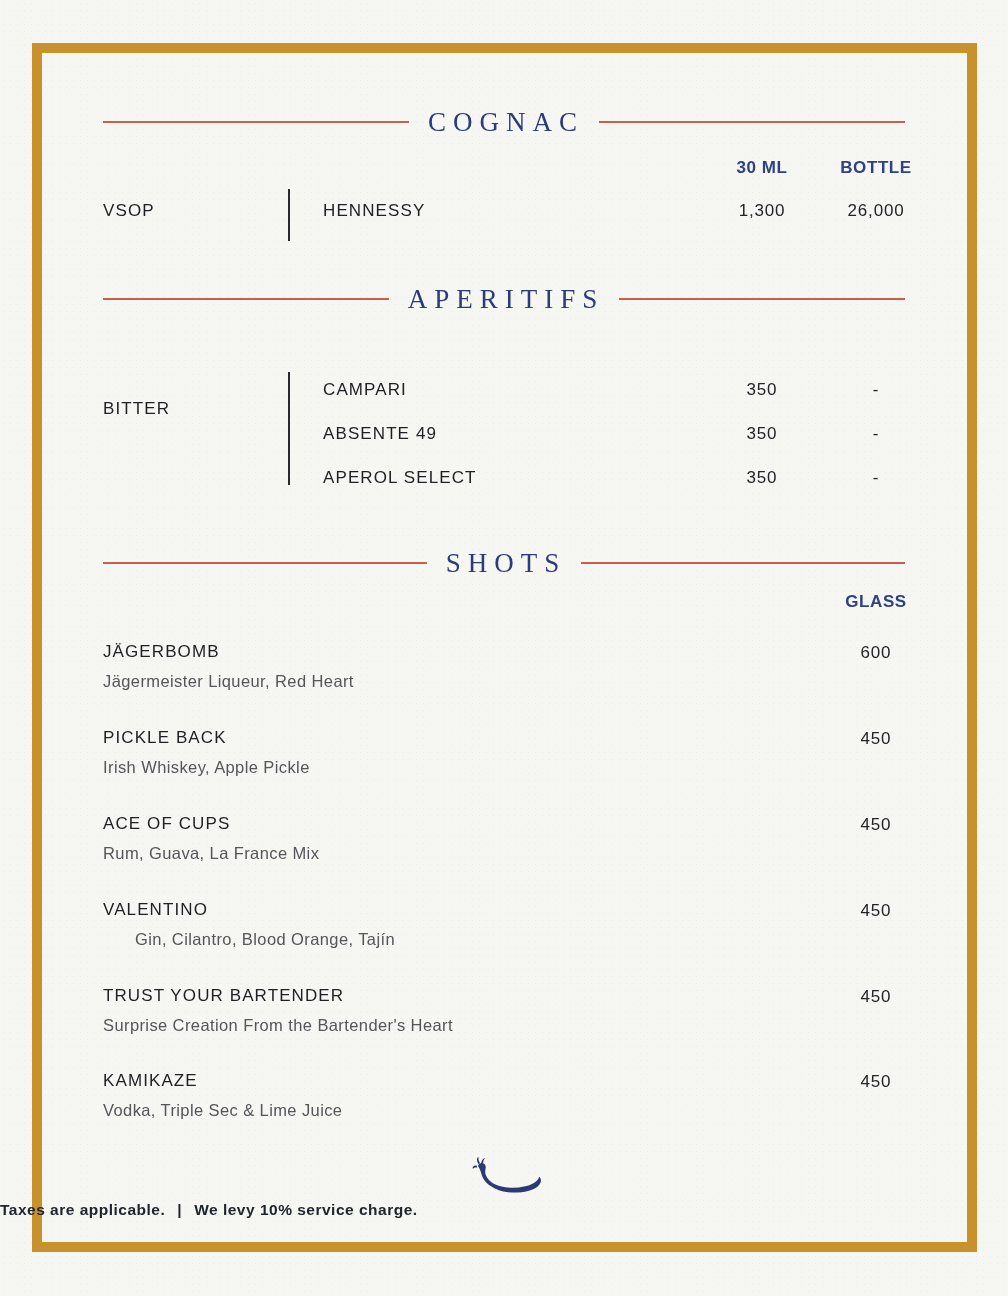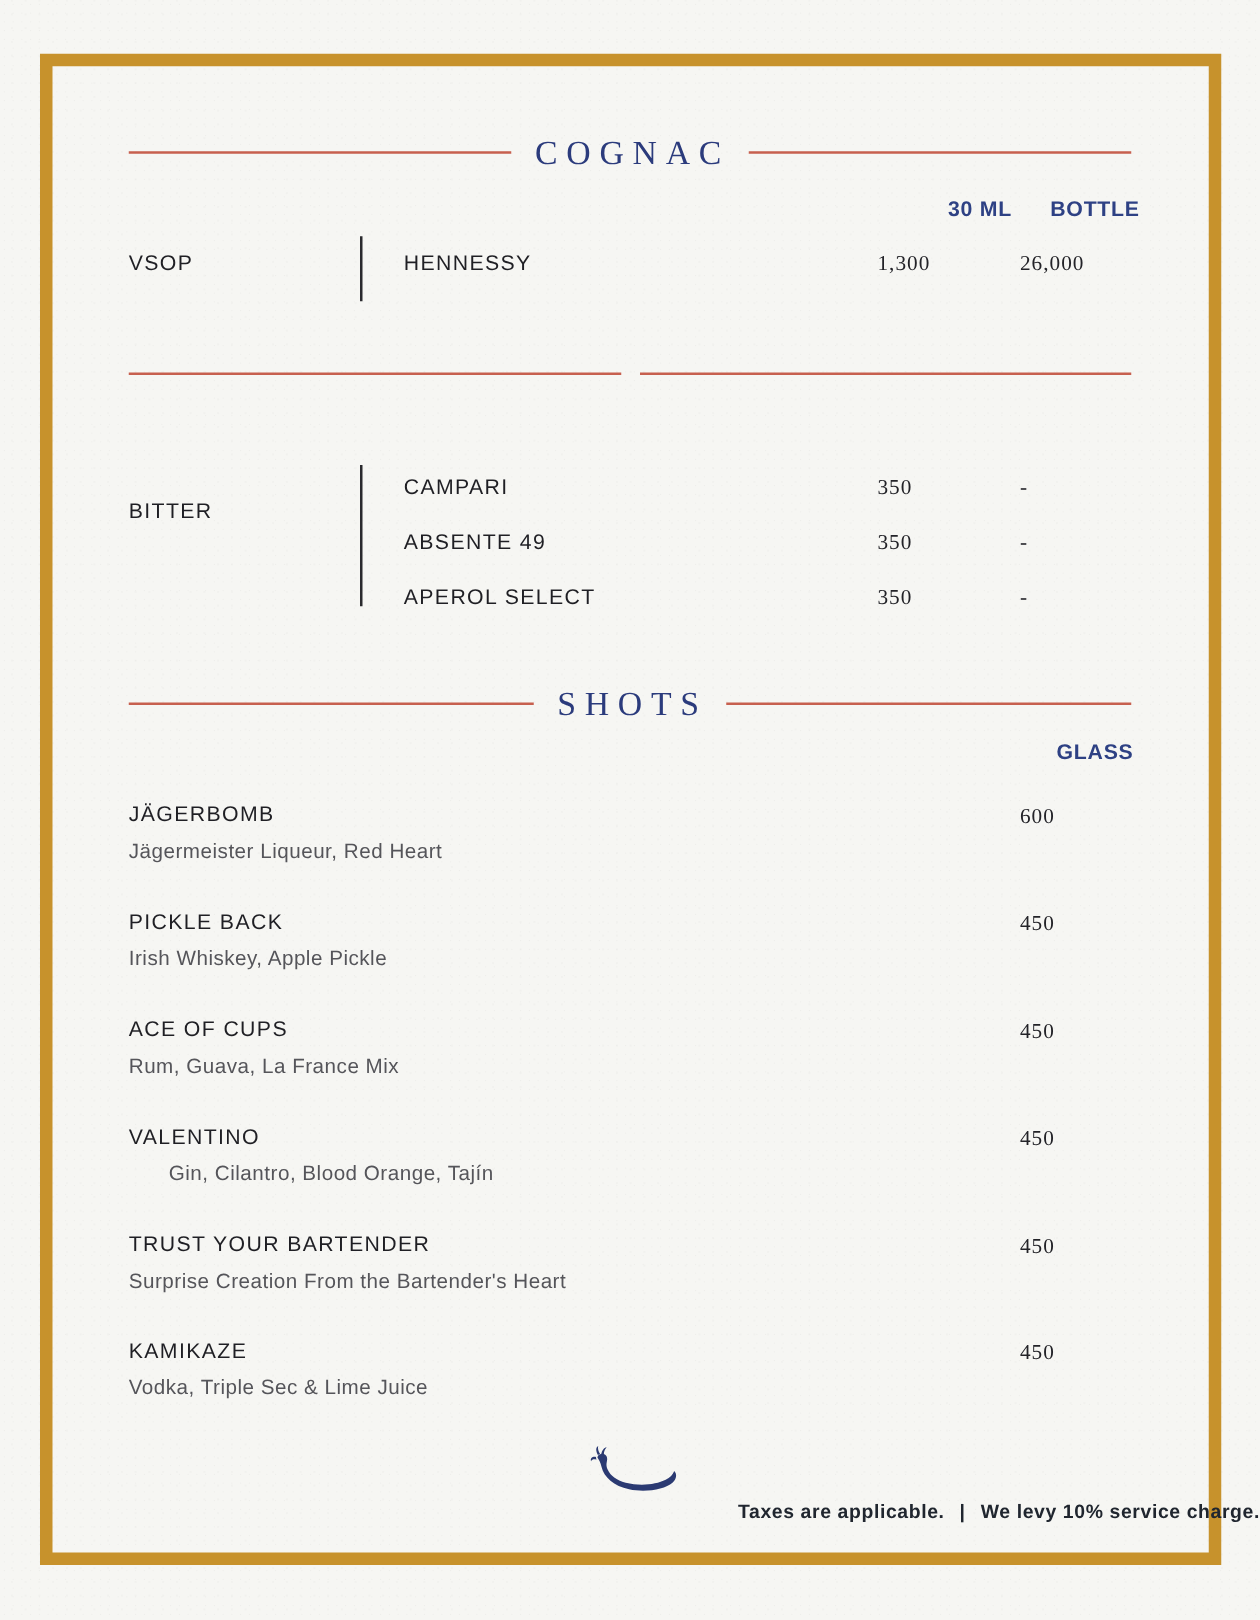--- a/index.html
+++ b/index.html
@@ -46,62 +46,63 @@
     position: absolute; width: 120px; text-align: center;
     font-size: 17px; font-weight: 700; letter-spacing: 0.6px;
     color: #2E4184;
   }
   .cat-label, .item-name {
     position: absolute;
     font-size: 17px; letter-spacing: 1.1px;
     color: #1F1F24; white-space: nowrap;
   }
   .price {
-    position: absolute; width: 120px; 
+    position: absolute; width: 120px; text-align: center;
     font-size: 17px; letter-spacing: 0.8px;
-    color: #232328; white-space: nowrap; font-family: Liberation Serif, serif;
+    color: #232328; white-space: nowrap;
   }
   .item-desc {
     position: absolute;
     font-size: 16.5px; letter-spacing: 0.4px;
     color: #55555A; white-space: nowrap;
   }
   .vdivider {
     position: absolute; width: 1.6px; background: #2A2A2E;
   }
   .footer-note {
     position: absolute; left: 0; top: 1201px; width: 1008px;
-    text-align: right; font-size: 15.5px; font-weight: 700;
+    text-align: left; font-size: 15.5px; font-weight: 700;
     letter-spacing: 0.5px; color: #20262F;
   }
   .footer-note .sep { padding: 0 12px; }
   .logo-wrap { position: absolute; left: 467px; top: 1156px; width: 78px; height: 44px; }
 </style>
 </head>
 <body>
 
 <div class="frame"></div>
 
 <div class="sec-header" style="top:104px">
   <span class="rule"></span>
   <span class="sec-title">COGNAC</span>
   <span class="rule"></span>
 </div>
 
-<span class="col-head abs" style="left:724px; top:158px;text-align:center;">30 ML</span>
+<span class="col-head abs" style="left:702px; top:158px;text-align:center;">30 ML</span>
 <span class="col-head abs" style="left:816px; top:158px;">BOTTLE</span>
 
 <span class="cat-label" style="left:103px; top:201px;">VSOP</span>
 <div class="vdivider" style="left:288px; top:189px; height:52px;"></div>
 <span class="item-name" style="left:323px; top:201px;">HENNESSY</span>
 <span class="price" style="left:702px; top:201px;">1,300</span>
 <span class="price" style="left:816px; top:201px;">26,000</span>
 
 <div class="sec-header" style="top:281px">
   <span class="rule"></span>
+  <span class="sec-title">APERITIFS</span>
   <span class="rule"></span>
 </div>
 
 <span class="cat-label" style="left:103px; top:399px;">BITTER</span>
 <div class="vdivider" style="left:288px; top:372px; height:113px;"></div>
 
 <span class="item-name" style="left:323px; top:380px;">CAMPARI</span>
 <span class="price" style="left:702px; top:380px;">350</span>
 <span class="price" style="left:816px; top:380px;">-</span>
 

